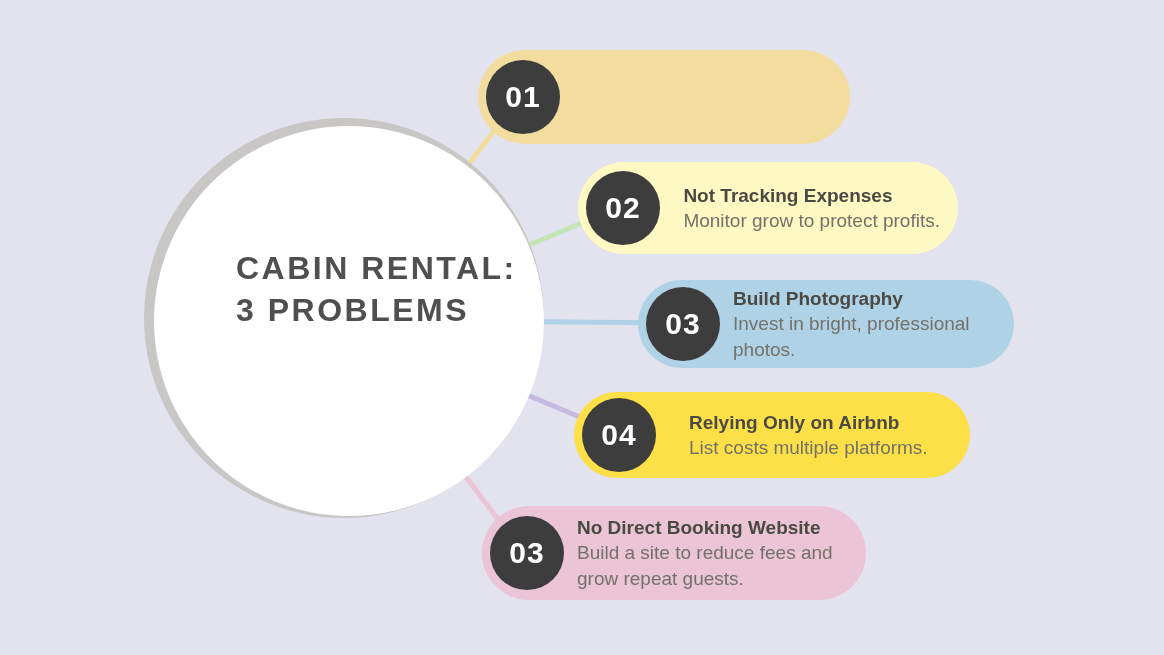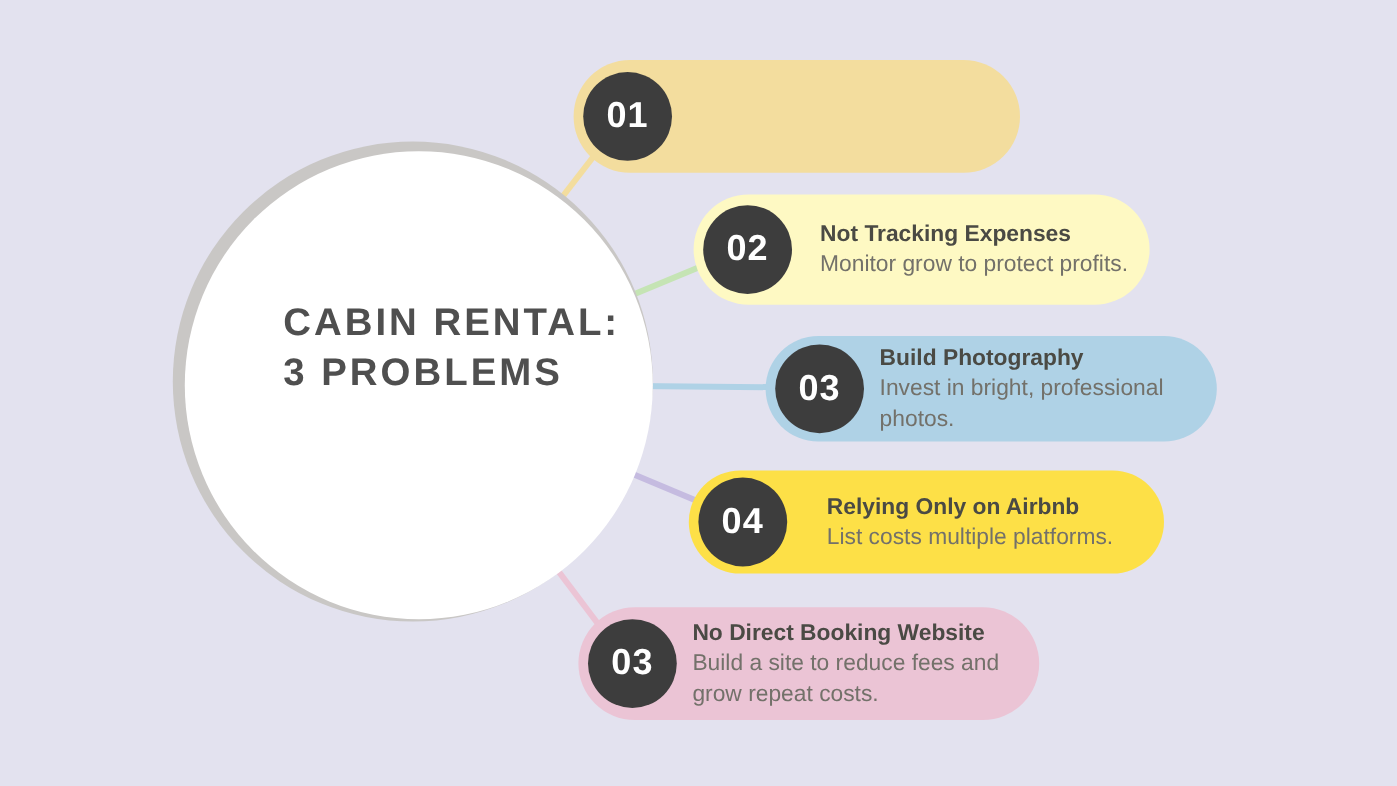--- a/index.html
+++ b/index.html
@@ -154,17 +154,17 @@
       <div class="pill-desc">List costs multiple platforms.</div>
     </div>
   </div>
 
   <div class="pill pill-5" style="background: rgb(235, 196, 213);">
     <div class="number-badge">
       <span>03</span>
     </div>
     <div class="pill-text">
       <div class="pill-title">No Direct Booking Website</div>
-      <div class="pill-desc">Build a site to reduce fees and grow repeat costs.</div>
+      <div class="pill-desc">Build a site to reduce fees and grow repeat guests.</div>
     </div>
   </div>
 
 </div>
 
 </body></html>

